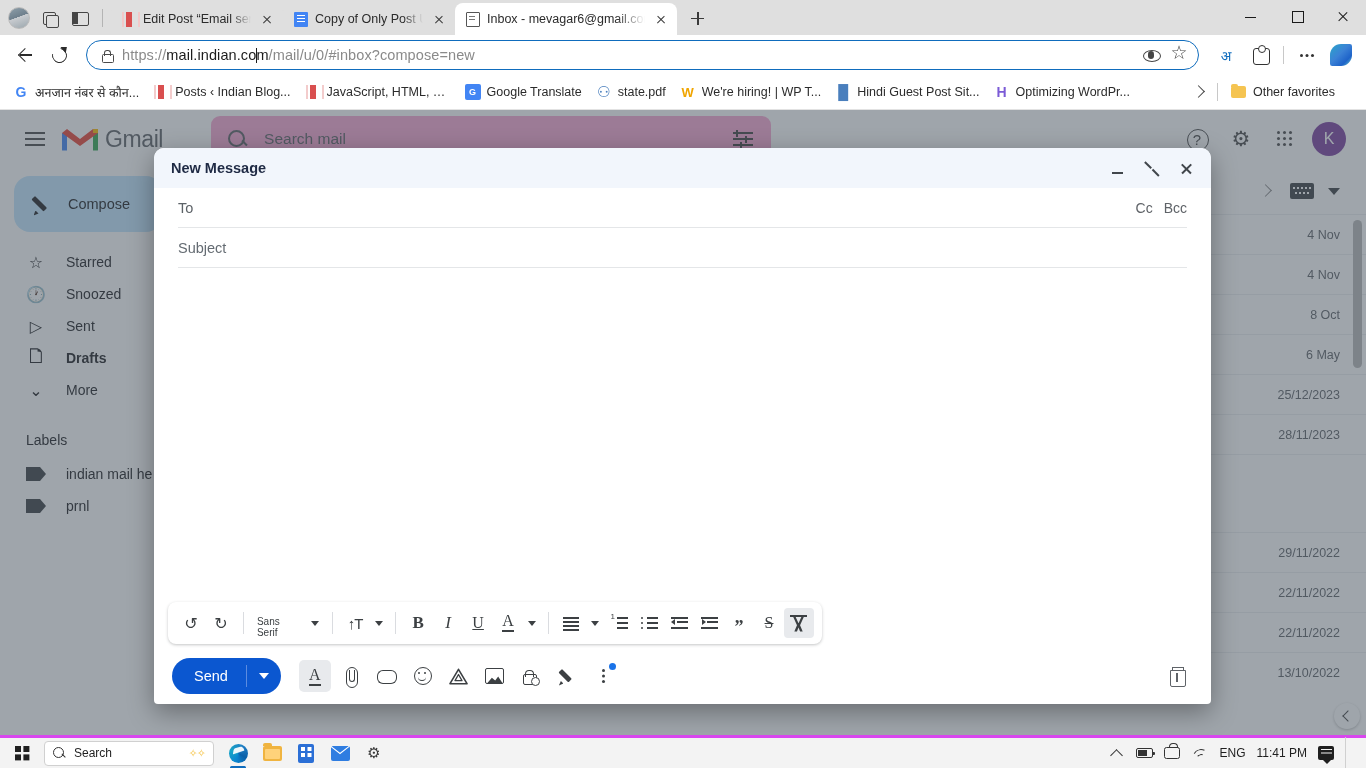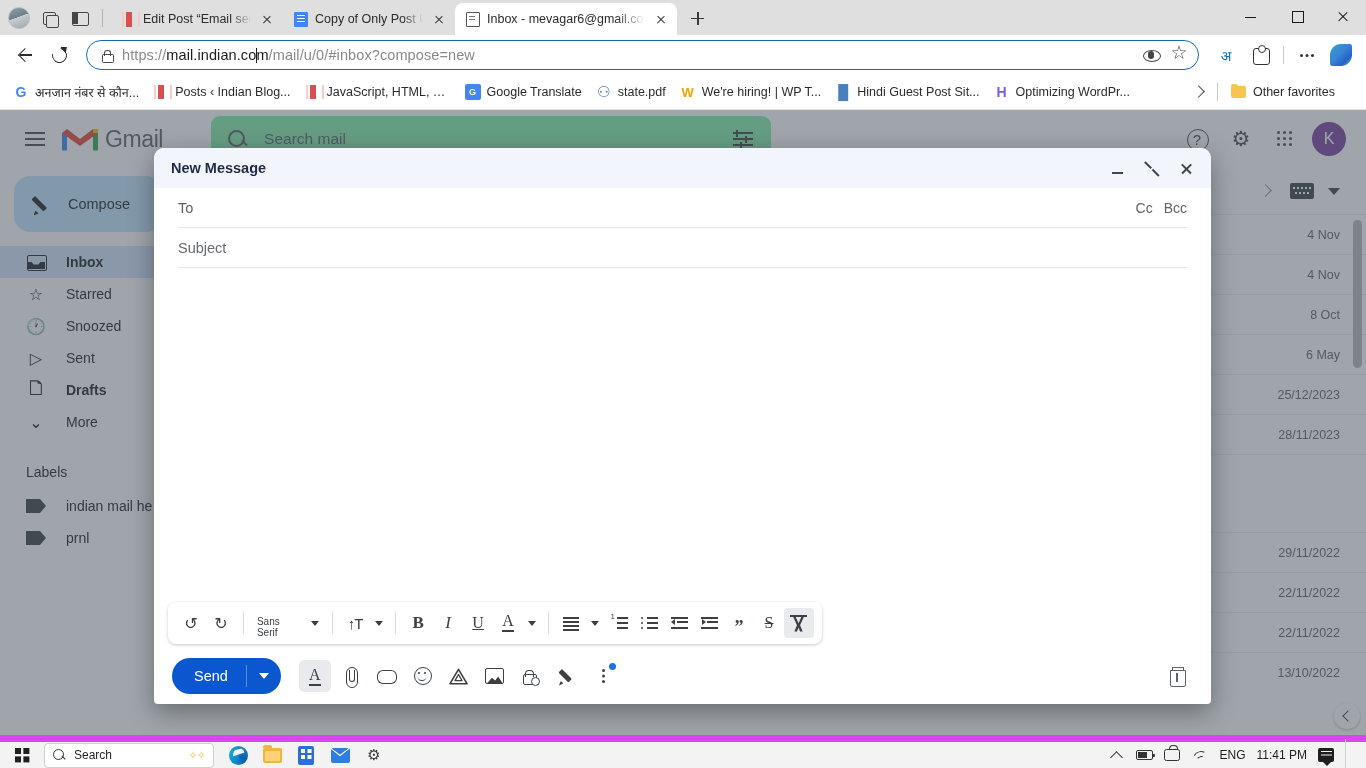--- a/index.html
+++ b/index.html
@@ -238,21 +238,21 @@
     content:""; position:absolute; left:11px; top:14px; width:20px; height:2px; background:#4a4a4a;
     box-shadow:0 6px 0 #4a4a4a, 0 12px 0 #4a4a4a;
   }
   .gm-logo { display:flex; align-items:center; gap:7px; margin-left:6px; cursor:pointer;}
   .gm-logo-m {
     width:36px; height:27px; position:relative; overflow:hidden; border-radius:3px;
   }
   .gm-logo-m svg { display:block; }
   .gm-logo-text { font-size:23px; color:#5f6368; letter-spacing:-.4px; }
   .gm-search {
-    margin-left:48px; width:560px; height:46px; border-radius:9px; background:#86efac;
+    margin-left:48px; width:560px; height:46px; border-radius:9px; background:#f9a8d4;
     display:flex; align-items:center; padding:0 16px; gap:16px; cursor:text;
   }
   .search-ico { width:21px; height:21px; position:relative; flex-shrink:0; }
   .search-ico::before{
     content:""; position:absolute; left:1px; top:1px; width:13px; height:13px;
     border:2px solid #5f6368; border-radius:50%;
   }
   .search-ico::after{
     content:""; position:absolute; left:13.5px; top:13.5px; width:7px; height:2px;
     background:#5f6368; transform:rotate(45deg);
@@ -566,21 +566,21 @@
     border:1.8px solid #5f6368; border-bottom:none;
   }
   .trash-bar {
     position:absolute; left:15px; top:13px; width:1.6px; height:9px; background:#5f6368;
   }
 
   
   .taskbar {
     position:absolute; left:0; bottom:0; width:1366px; height:33px;
     background:#f3f3f3; display:flex; align-items:center; padding:0 6px;
-    border-top:7px solid #d946ef;
+    border-top:3px solid #d946ef;
   }
   .start {
     width:32px; height:28px; display:flex; align-items:center; justify-content:center; cursor:pointer;
   }
   .win-logo { width:15px; height:15px; position:relative; }
   .win-logo::before{
     content:""; position:absolute; left:0; top:0; width:6.6px; height:6.6px; background:#1f1f1f;
     box-shadow:8.4px 0 0 #1f1f1f, 0 8.4px 0 #1f1f1f, 8.4px 8.4px 0 #1f1f1f;
   }
   .tb-search {
@@ -815,24 +815,20 @@
       </div>
     </div>
 
     <div class="gm-body">
       <div class="gm-sidebar">
         <div class="compose-btn">
           <span class="pencil"></span>
           <span class="compose-label">Compose</span>
         </div>
 
-        <div class="nav-item active bold">
-          <span class="nav-ico ic-inbox"></span>
-          <span>Inbox</span>
-        </div>
         <div class="nav-item">
           <span class="nav-ico">☆</span>
           <span>Starred</span>
         </div>
         <div class="nav-item">
           <span class="nav-ico">🕐</span>
           <span>Snoozed</span>
         </div>
         <div class="nav-item">
           <span class="nav-ico">▷</span>

